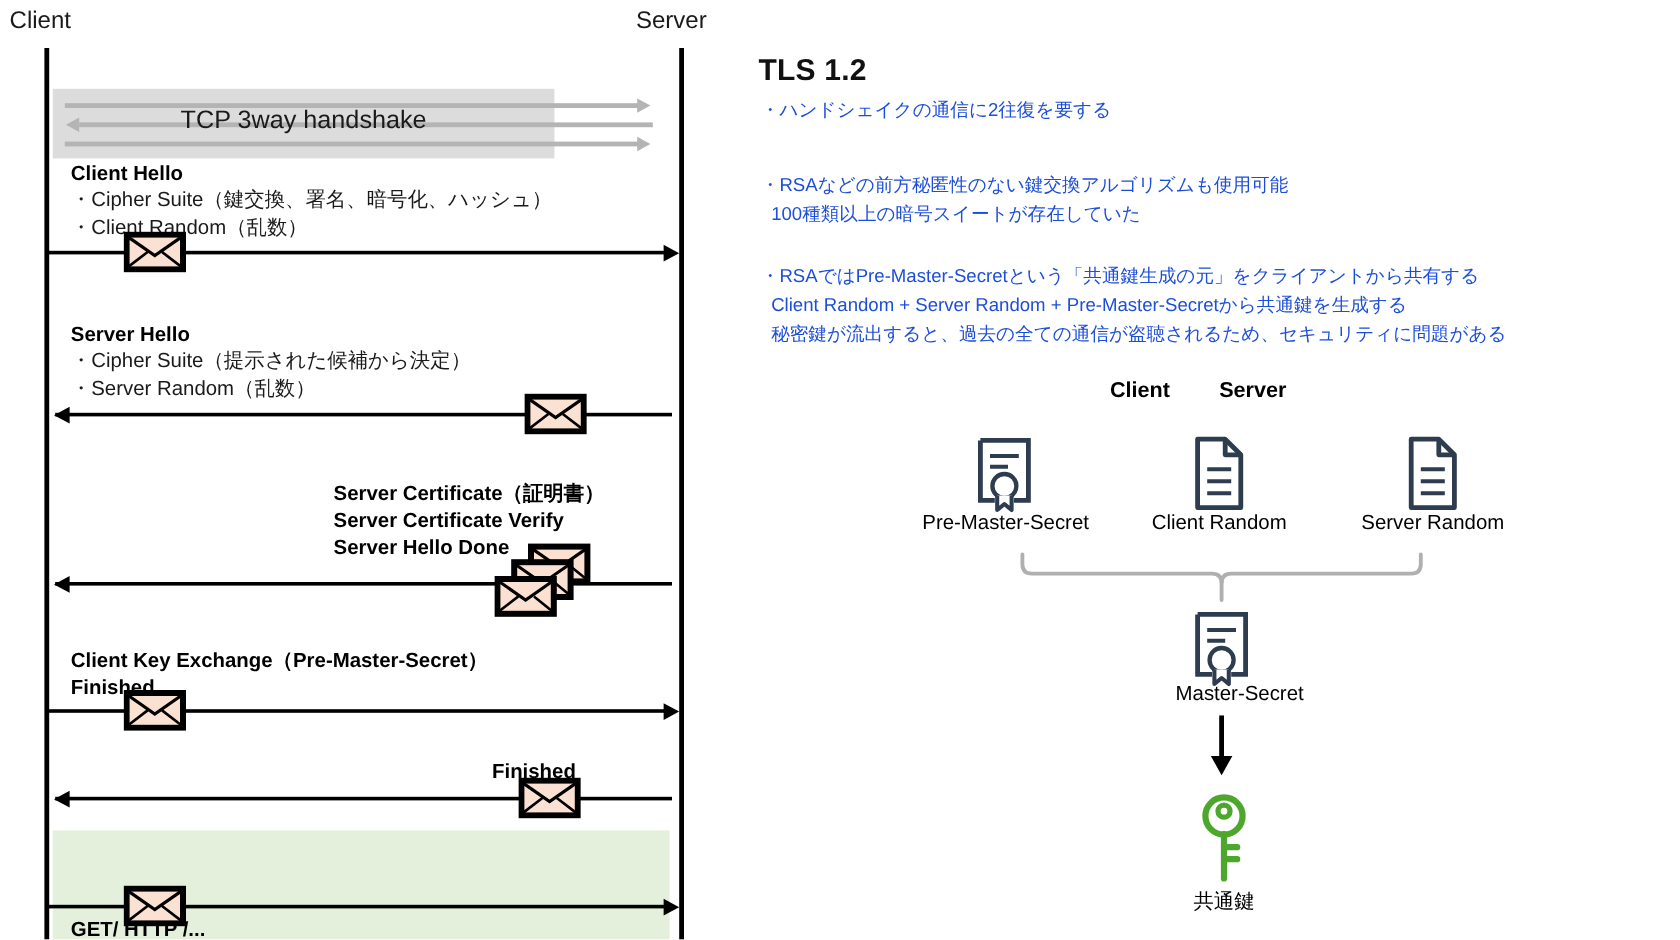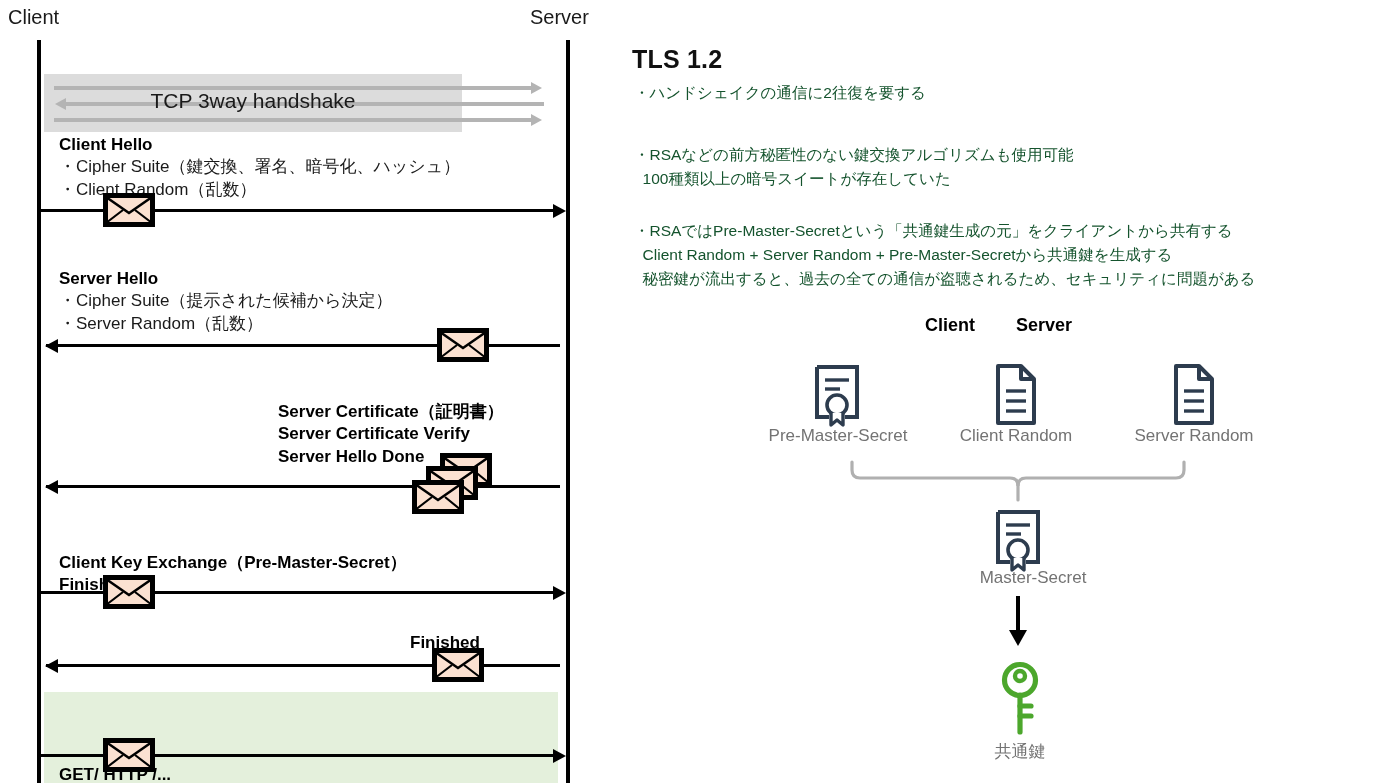--- a/index.html
+++ b/index.html
@@ -38,24 +38,24 @@
   .g-line{position:absolute;height:4px;background:#b4b4b4;}
   .g-head{position:absolute;width:0;height:0;}
   .g-head.r{border-left:11px solid #b4b4b4;border-top:6px solid transparent;border-bottom:6px solid transparent;}
   .g-head.l{border-right:11px solid #b4b4b4;border-top:6px solid transparent;border-bottom:6px solid transparent;}
 
   .env{position:absolute;}
 
   
   #right{position:absolute;left:620px;top:0;width:780px;height:614px;}
   #tls-title{position:absolute;left:12px;top:45px;font-size:25px;font-weight:bold;color:#111;letter-spacing:.2px;}
-  .bullet{position:absolute;left:14px;font-size:15.5px;color:#14532d;line-height:1.55;white-space:pre;}
+  .bullet{position:absolute;left:14px;font-size:15.5px;color:#1d4ed8;line-height:1.55;white-space:pre;}
 
   .cs-label{position:absolute;font-size:18px;font-weight:bold;color:#000;white-space:nowrap;}
-  .icon-cap{position:absolute;font-size:17px;color:#737373;white-space:nowrap;text-align:center;}
+  .icon-cap{position:absolute;font-size:17px;color:#000000;white-space:nowrap;text-align:center;}
   .icon-wrap{position:absolute;}
 </style>
 </head>
 <body>
 
 <div id="seq">
 
   <div class="peer-label" style="left:8px;top:6px;">Client</div>
   <div class="peer-label" style="left:530px;top:6px;">Server</div>
 
@@ -125,21 +125,21 @@
         <path d="M17 44 L34 31 M63 44 L47 31" fill="none" stroke="#000" stroke-width="2.2"></path>
       </g>
       <g>
         <rect x="2.5" y="30.5" width="47" height="29" fill="#fbe1d1" stroke="#000" stroke-width="5"></rect>
         <path d="M3 32 L26 48 L49 32" fill="none" stroke="#000" stroke-width="2.6"></path>
         <path d="M3 58 L20 45 M49 58 L33 45" fill="none" stroke="#000" stroke-width="2.2"></path>
       </g>
     </svg>
   </div>
 
-  <div class="msg-block" style="left:59px;top:536px;">
+  <div class="msg-block" style="left:59px;top:524px;">
     <div class="msg-title">Client Key Exchange（Pre-Master-Secret）</div>
     <div class="msg-title">Finished</div>
   </div>
   <div class="arrow-line" style="left:39px;top:591px;width:521px;"></div>
   <div class="arrow-head r" style="left:553px;top:586px;"></div>
   <div class="env" style="left:103px;top:575px;">
     <svg width="52" height="34" viewBox="0 0 52 34">
       <rect x="2.5" y="2.5" width="47" height="29" fill="#fbe1d1" stroke="#000" stroke-width="5"></rect>
       <path d="M3 4 L26 20 L49 4" fill="none" stroke="#000" stroke-width="2.6"></path>
       <path d="M3 30 L20 17 M49 30 L32 17" fill="none" stroke="#000" stroke-width="2.2"></path>

